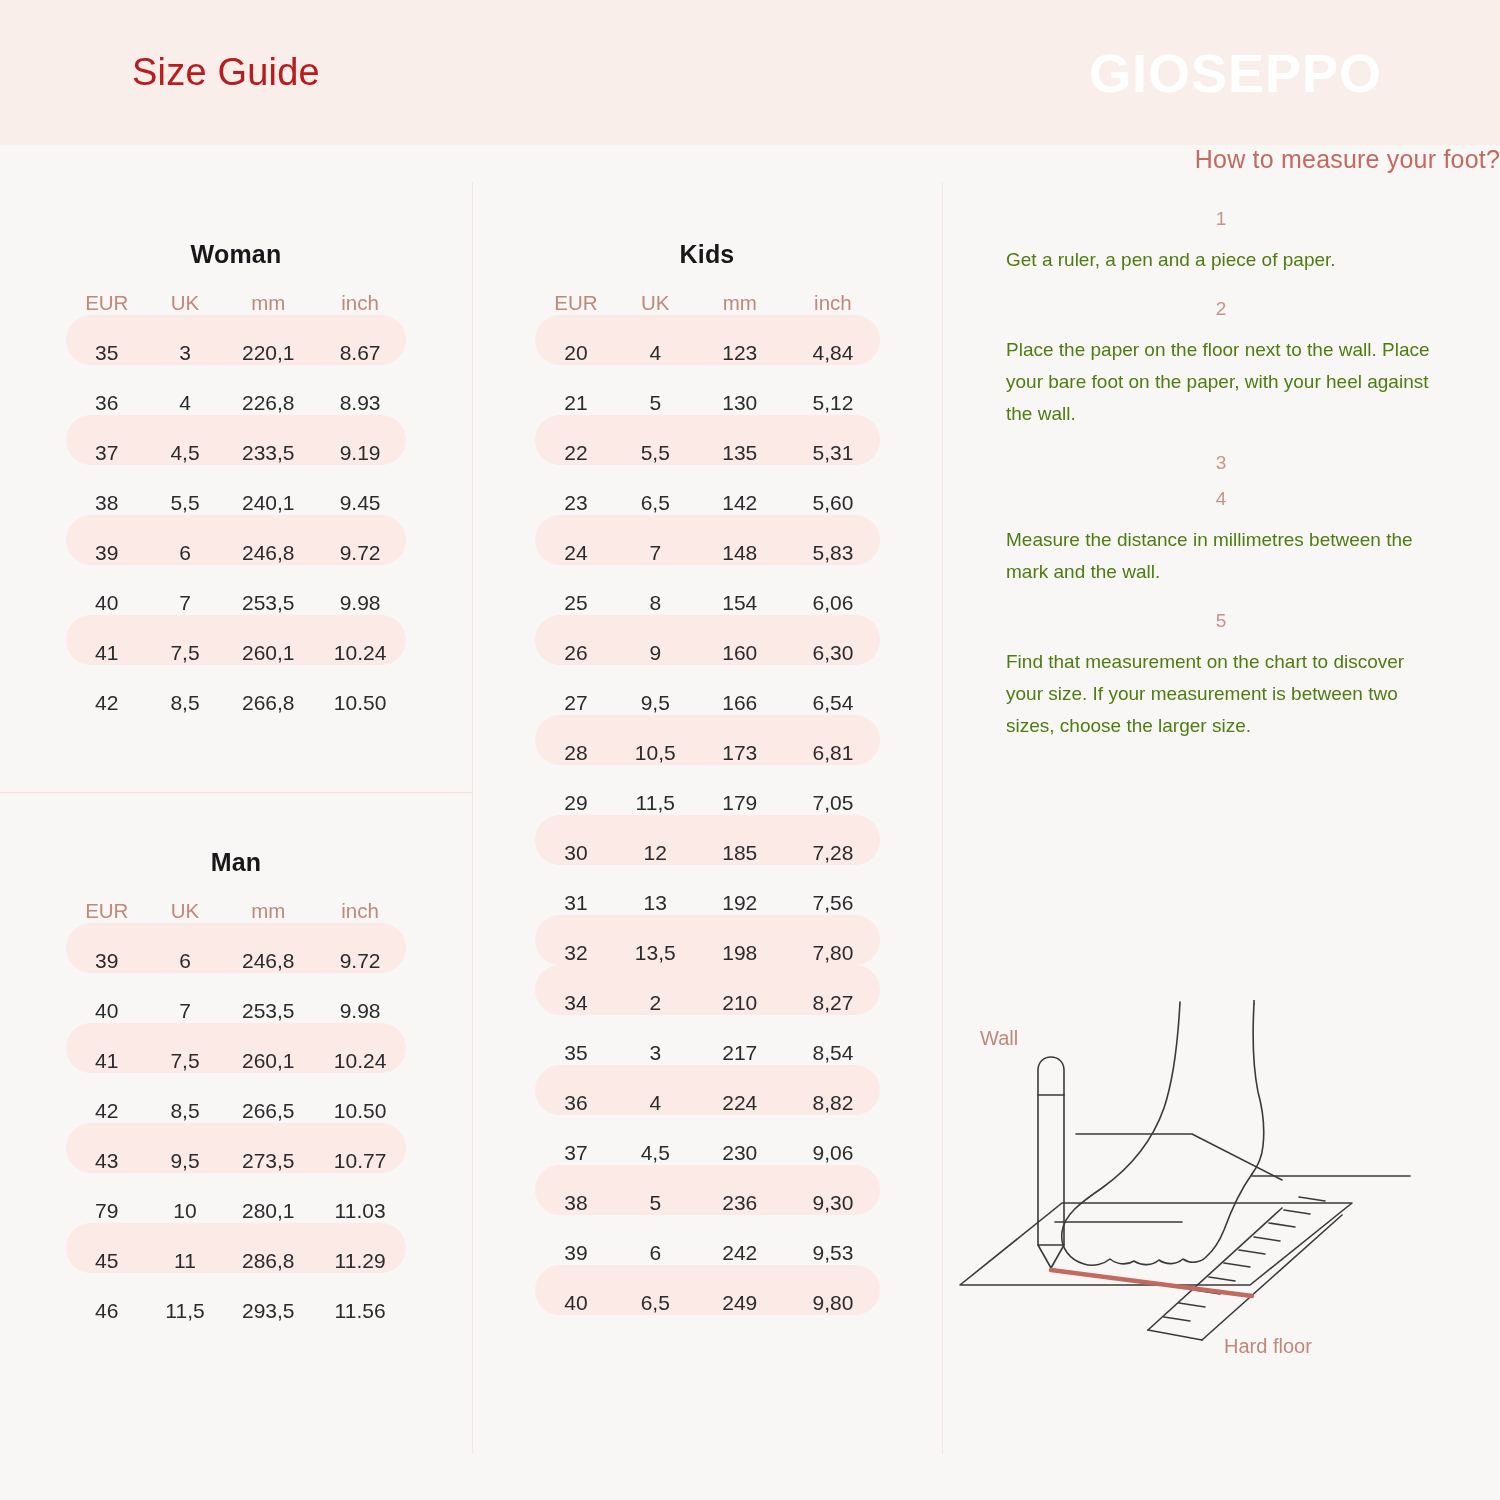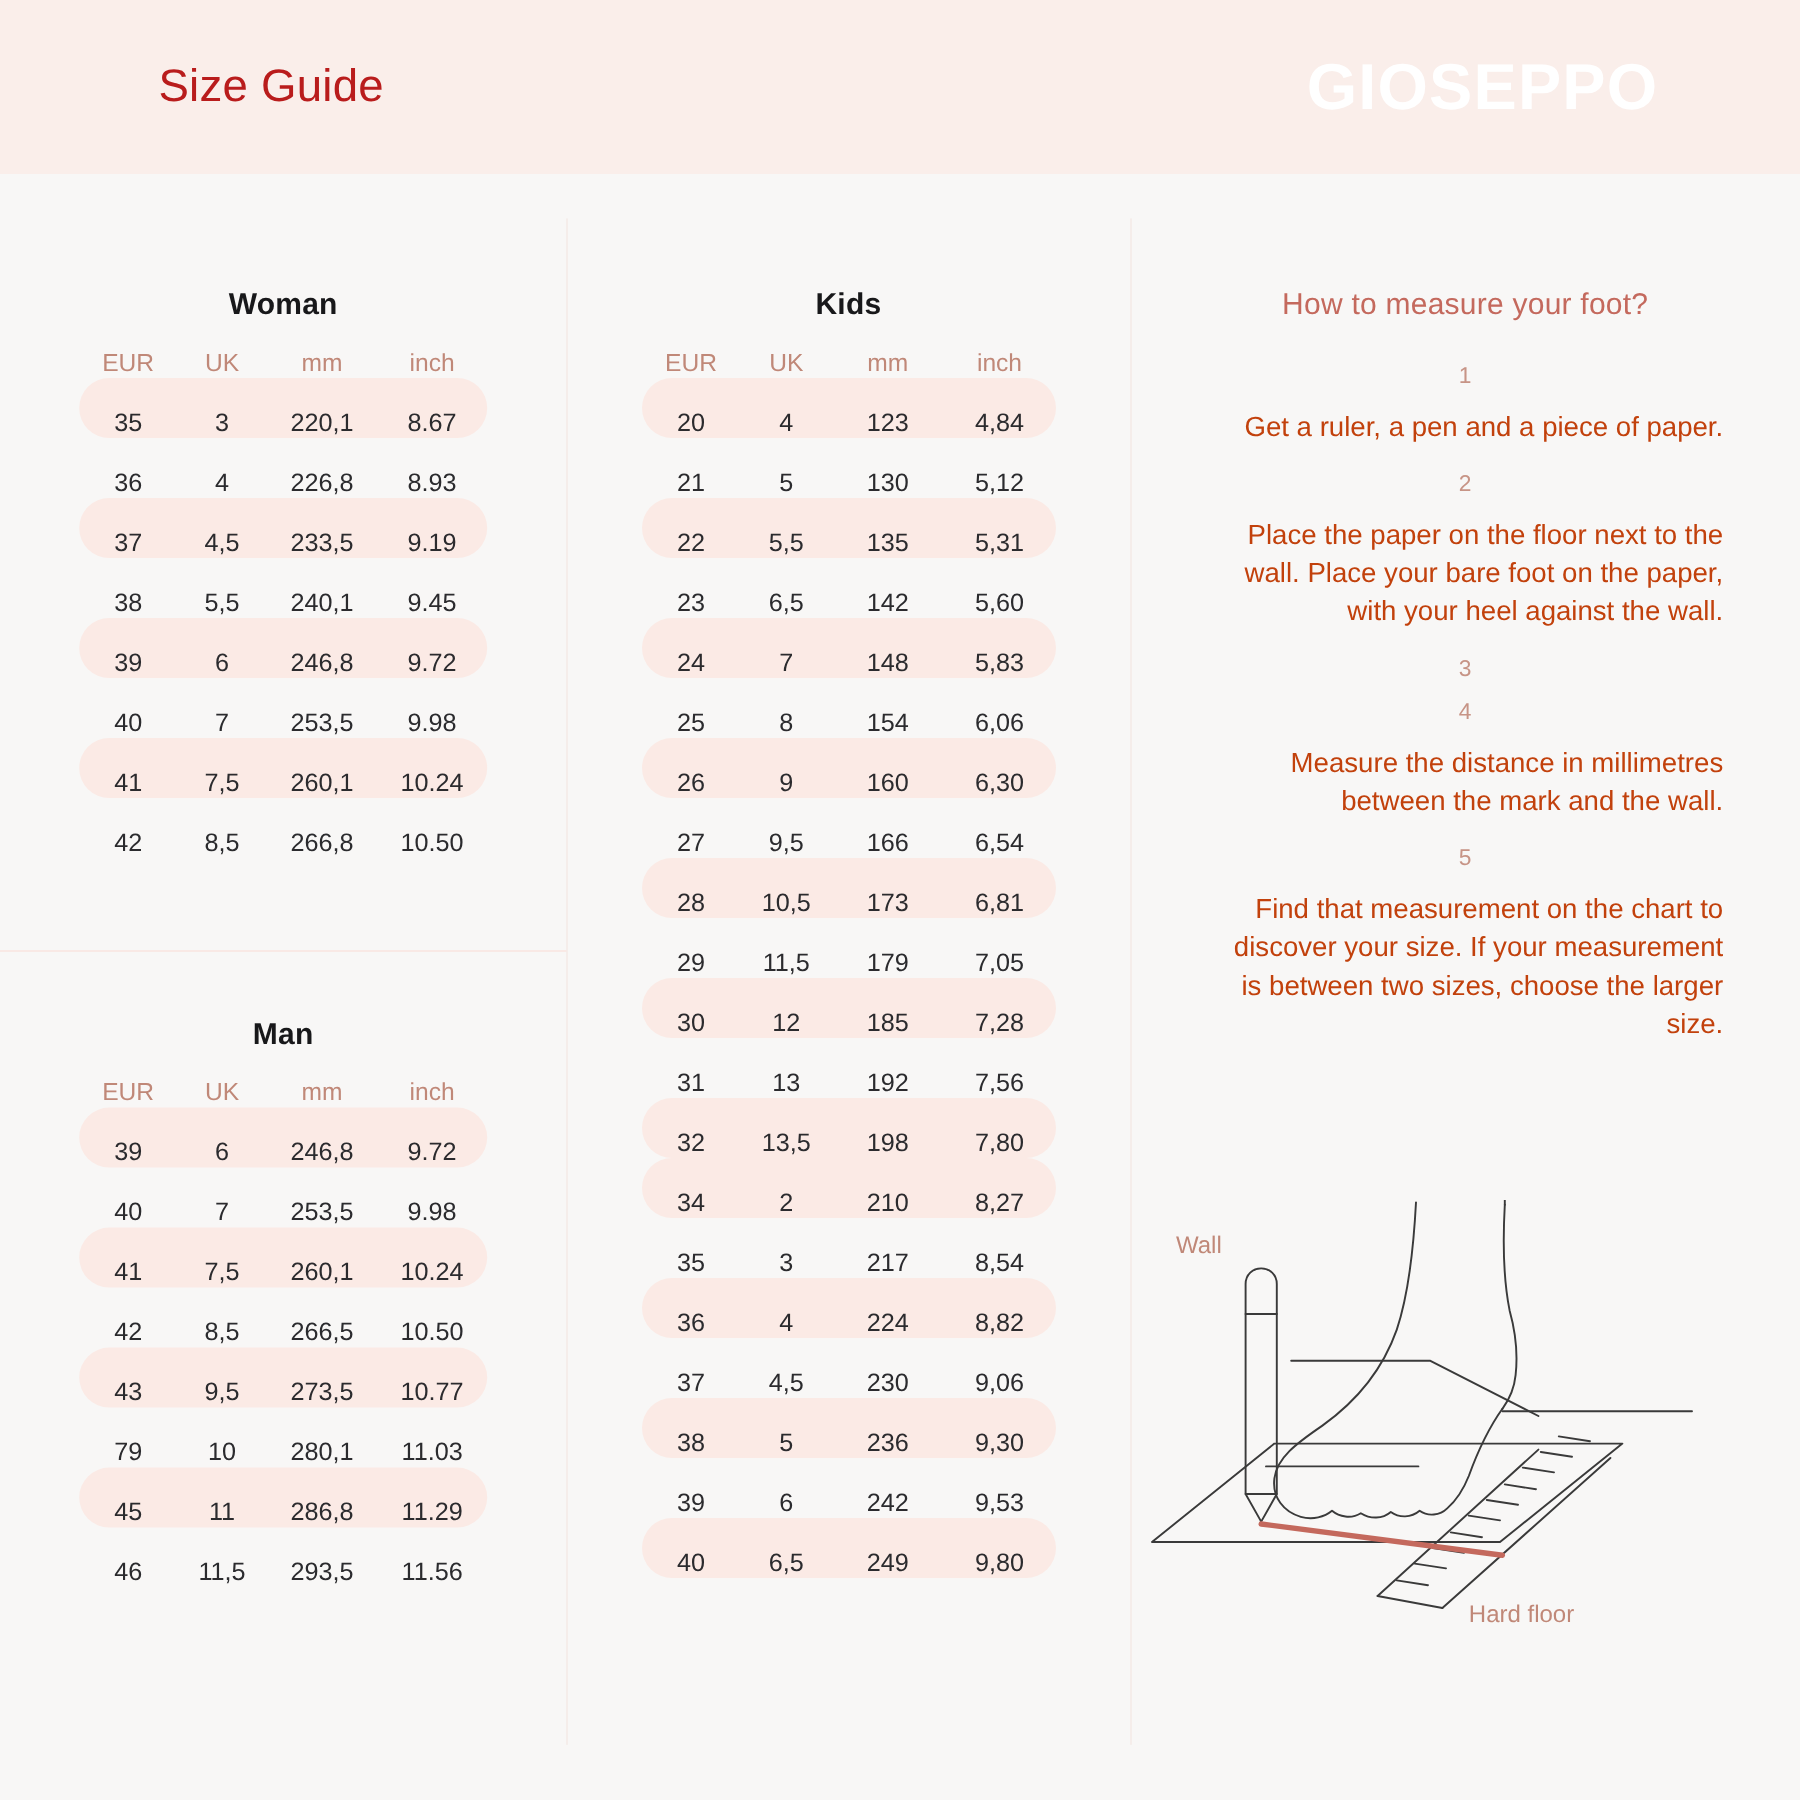--- a/index.html
+++ b/index.html
@@ -113,39 +113,38 @@
   .tbl-wrap { width: 340px; margin: 0 auto; }
   .tbl-wrap-kids { width: 345px; margin: 0 auto; }
 
   
   .woman-block { position: absolute; left: 0; top: 95px; width: 472px; }
   .man-block   { position: absolute; left: 0; top: 703px; width: 472px; }
   .kids-block  { position: absolute; left: 0; top: 95px; width: 470px; }
 
   
   .measure-title {
-    text-align: center;
+    text-align: right;
     font-size: 25px;
     font-weight: 400;
     color: #c4695d;
     letter-spacing: 0.2px;
-    margin-top: 95px;
   }
   .steps { margin-top: 34px; }
   .step-num {
     text-align: center;
     font-size: 19px;
     color: #c79486;
     margin-bottom: 14px;
   }
   .step-text {
-    text-align: right;
-    font-size: 23px;
+    text-align: left;
+    font-size: 19px;
     line-height: 32px;
-    color: #c2410c;
+    color: #4d7c0f;
     width: 430px;
     margin: 0 auto 22px auto;
   }
 
   
   .illus {
     position: absolute;
     left: 10px;
     top: 855px;
     width: 540px;

